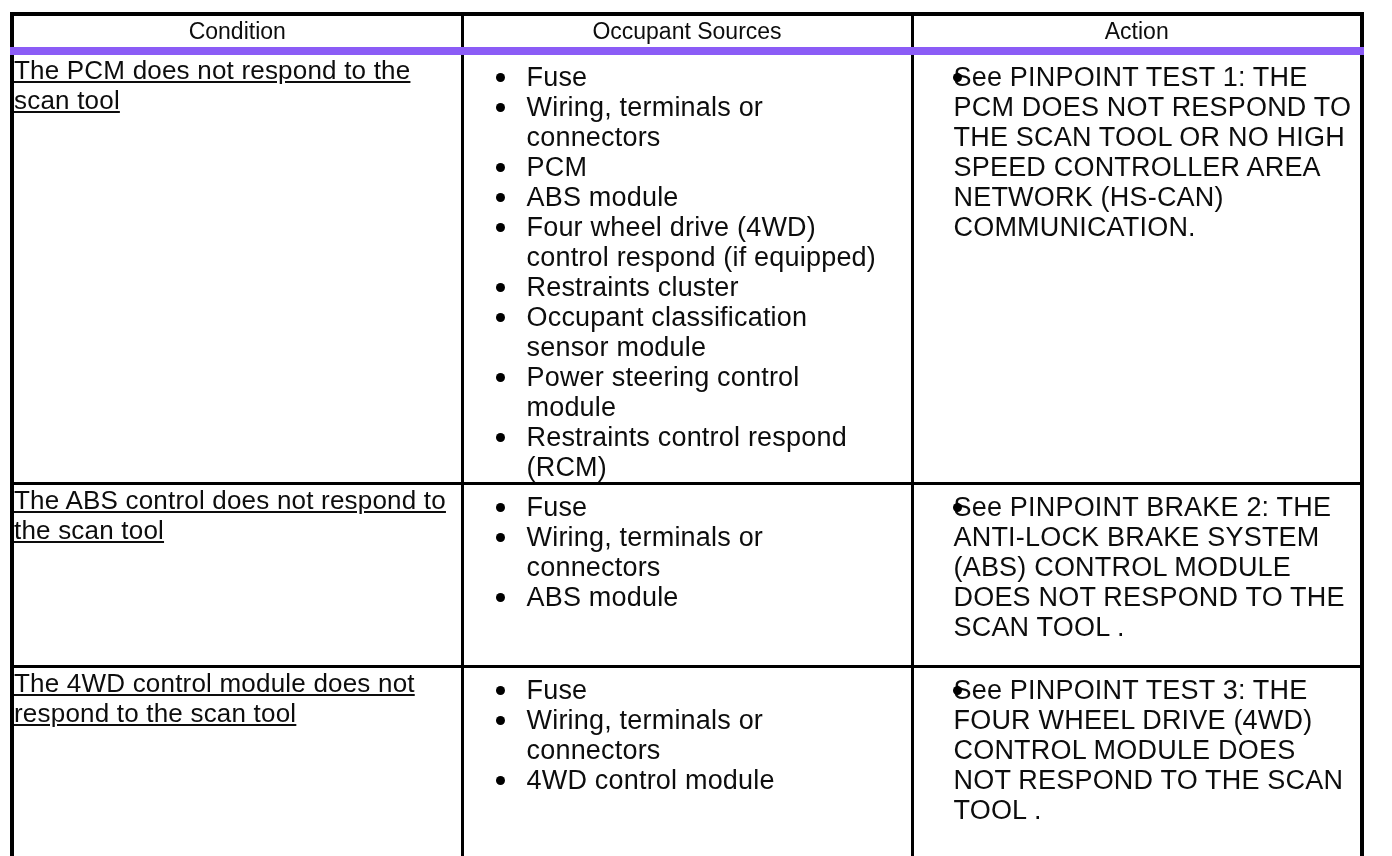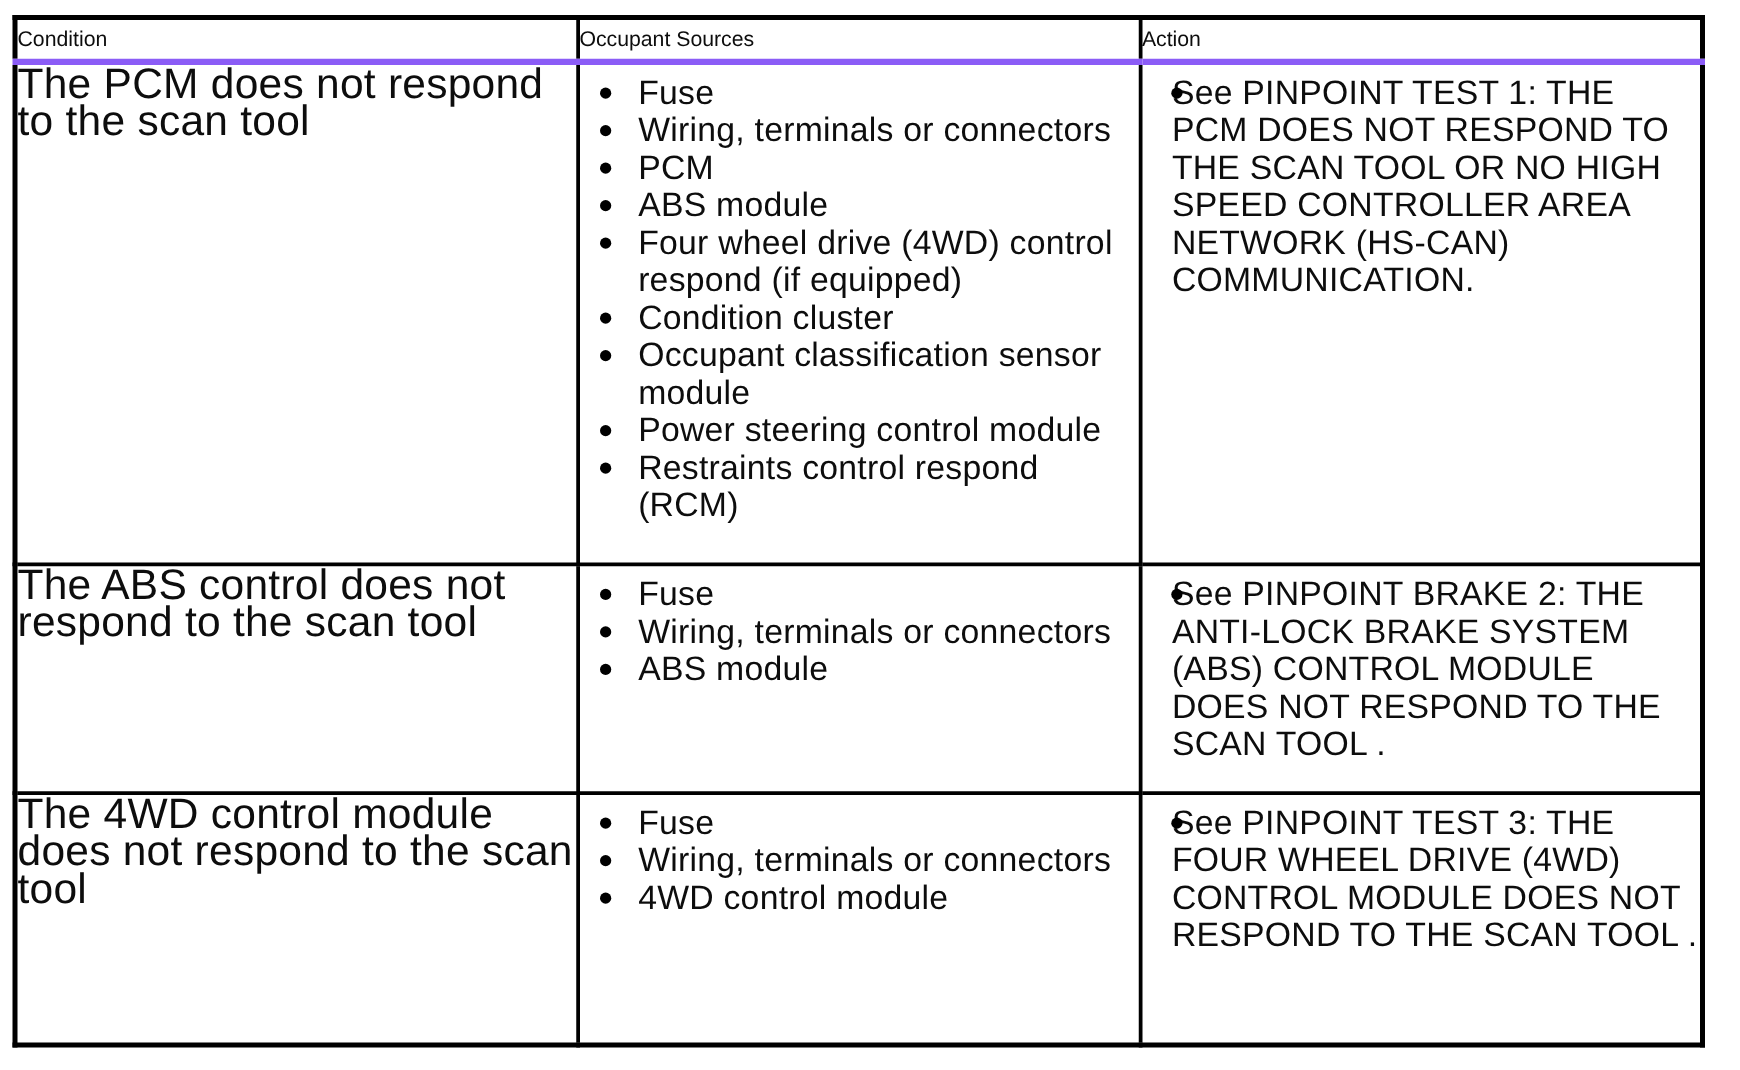--- a/index.html
+++ b/index.html
@@ -28,44 +28,45 @@
   }
   table.diag col { width: 450px; }
   table.diag th, table.diag td {
     border: 3px solid #000000;
     vertical-align: top;
     padding: 0;
   }
   table.diag { border: 4px solid #000000; }
   table.diag th {
     height: 27px;
-    font-size: 17px;
+    font-size: 23px;
     font-weight: normal;
-    text-align: left;
+    text-align: center;
     line-height: 27px;
     padding: 2px 0 2px 0;
-    border-bottom: 5px solid #8b5cf6;
+    border-bottom: 8px solid #8b5cf6;
   }
   td.cond {
-    font-size: 34px;
+    font-size: 26px;
     line-height: 30px;
     padding: 6px 12px 6px 5px;
     letter-spacing: 0.2px;
+    text-decoration: underline;
   }
   ul.blist {
     list-style: none;
     margin: 0;
     padding: 7px 0 0 0;
     font-size: 27px;
     line-height: 30px;
     letter-spacing: 0.2px;
   }
   ul.blist li {
     position: relative;
-    margin: 0 0 0 0;
+    margin: 0 0 0 16px;
   }
   ul.src li { padding-left: 47px; padding-right: 14px; }
   ul.act li { padding-left: 24px; padding-right: 2px; }
   .bullet {
     position: absolute;
     top: 11px;
     width: 9px;
     height: 9px;
     border-radius: 50%;
     background: #000000;
@@ -96,21 +97,21 @@
     <tbody>
       <tr class="r1">
         <td class="cond">The PCM does not respond to the scan tool</td>
         <td>
           <ul class="blist src">
             <li><span class="bullet"></span><span>Fuse</span></li>
             <li><span class="bullet"></span><span>Wiring, terminals or connectors</span></li>
             <li><span class="bullet"></span><span>PCM</span></li>
             <li><span class="bullet"></span><span>ABS module</span></li>
             <li><span class="bullet"></span><span>Four wheel drive (4WD) control respond (if equipped)</span></li>
-            <li><span class="bullet"></span><span>Condition cluster</span></li>
+            <li><span class="bullet"></span><span>Restraints cluster</span></li>
             <li><span class="bullet"></span><span>Occupant classification sensor module</span></li>
             <li><span class="bullet"></span><span>Power steering control module</span></li>
             <li><span class="bullet"></span><span>Restraints control respond (RCM)</span></li>
           </ul>
         </td>
         <td>
           <ul class="blist act">
             <li><span class="bullet"></span><span>See PINPOINT TEST 1: THE PCM DOES NOT RESPOND TO THE SCAN TOOL OR NO HIGH SPEED CONTROLLER AREA NETWORK (HS-CAN) COMMUNICATION.</span></li>
           </ul>
         </td>

